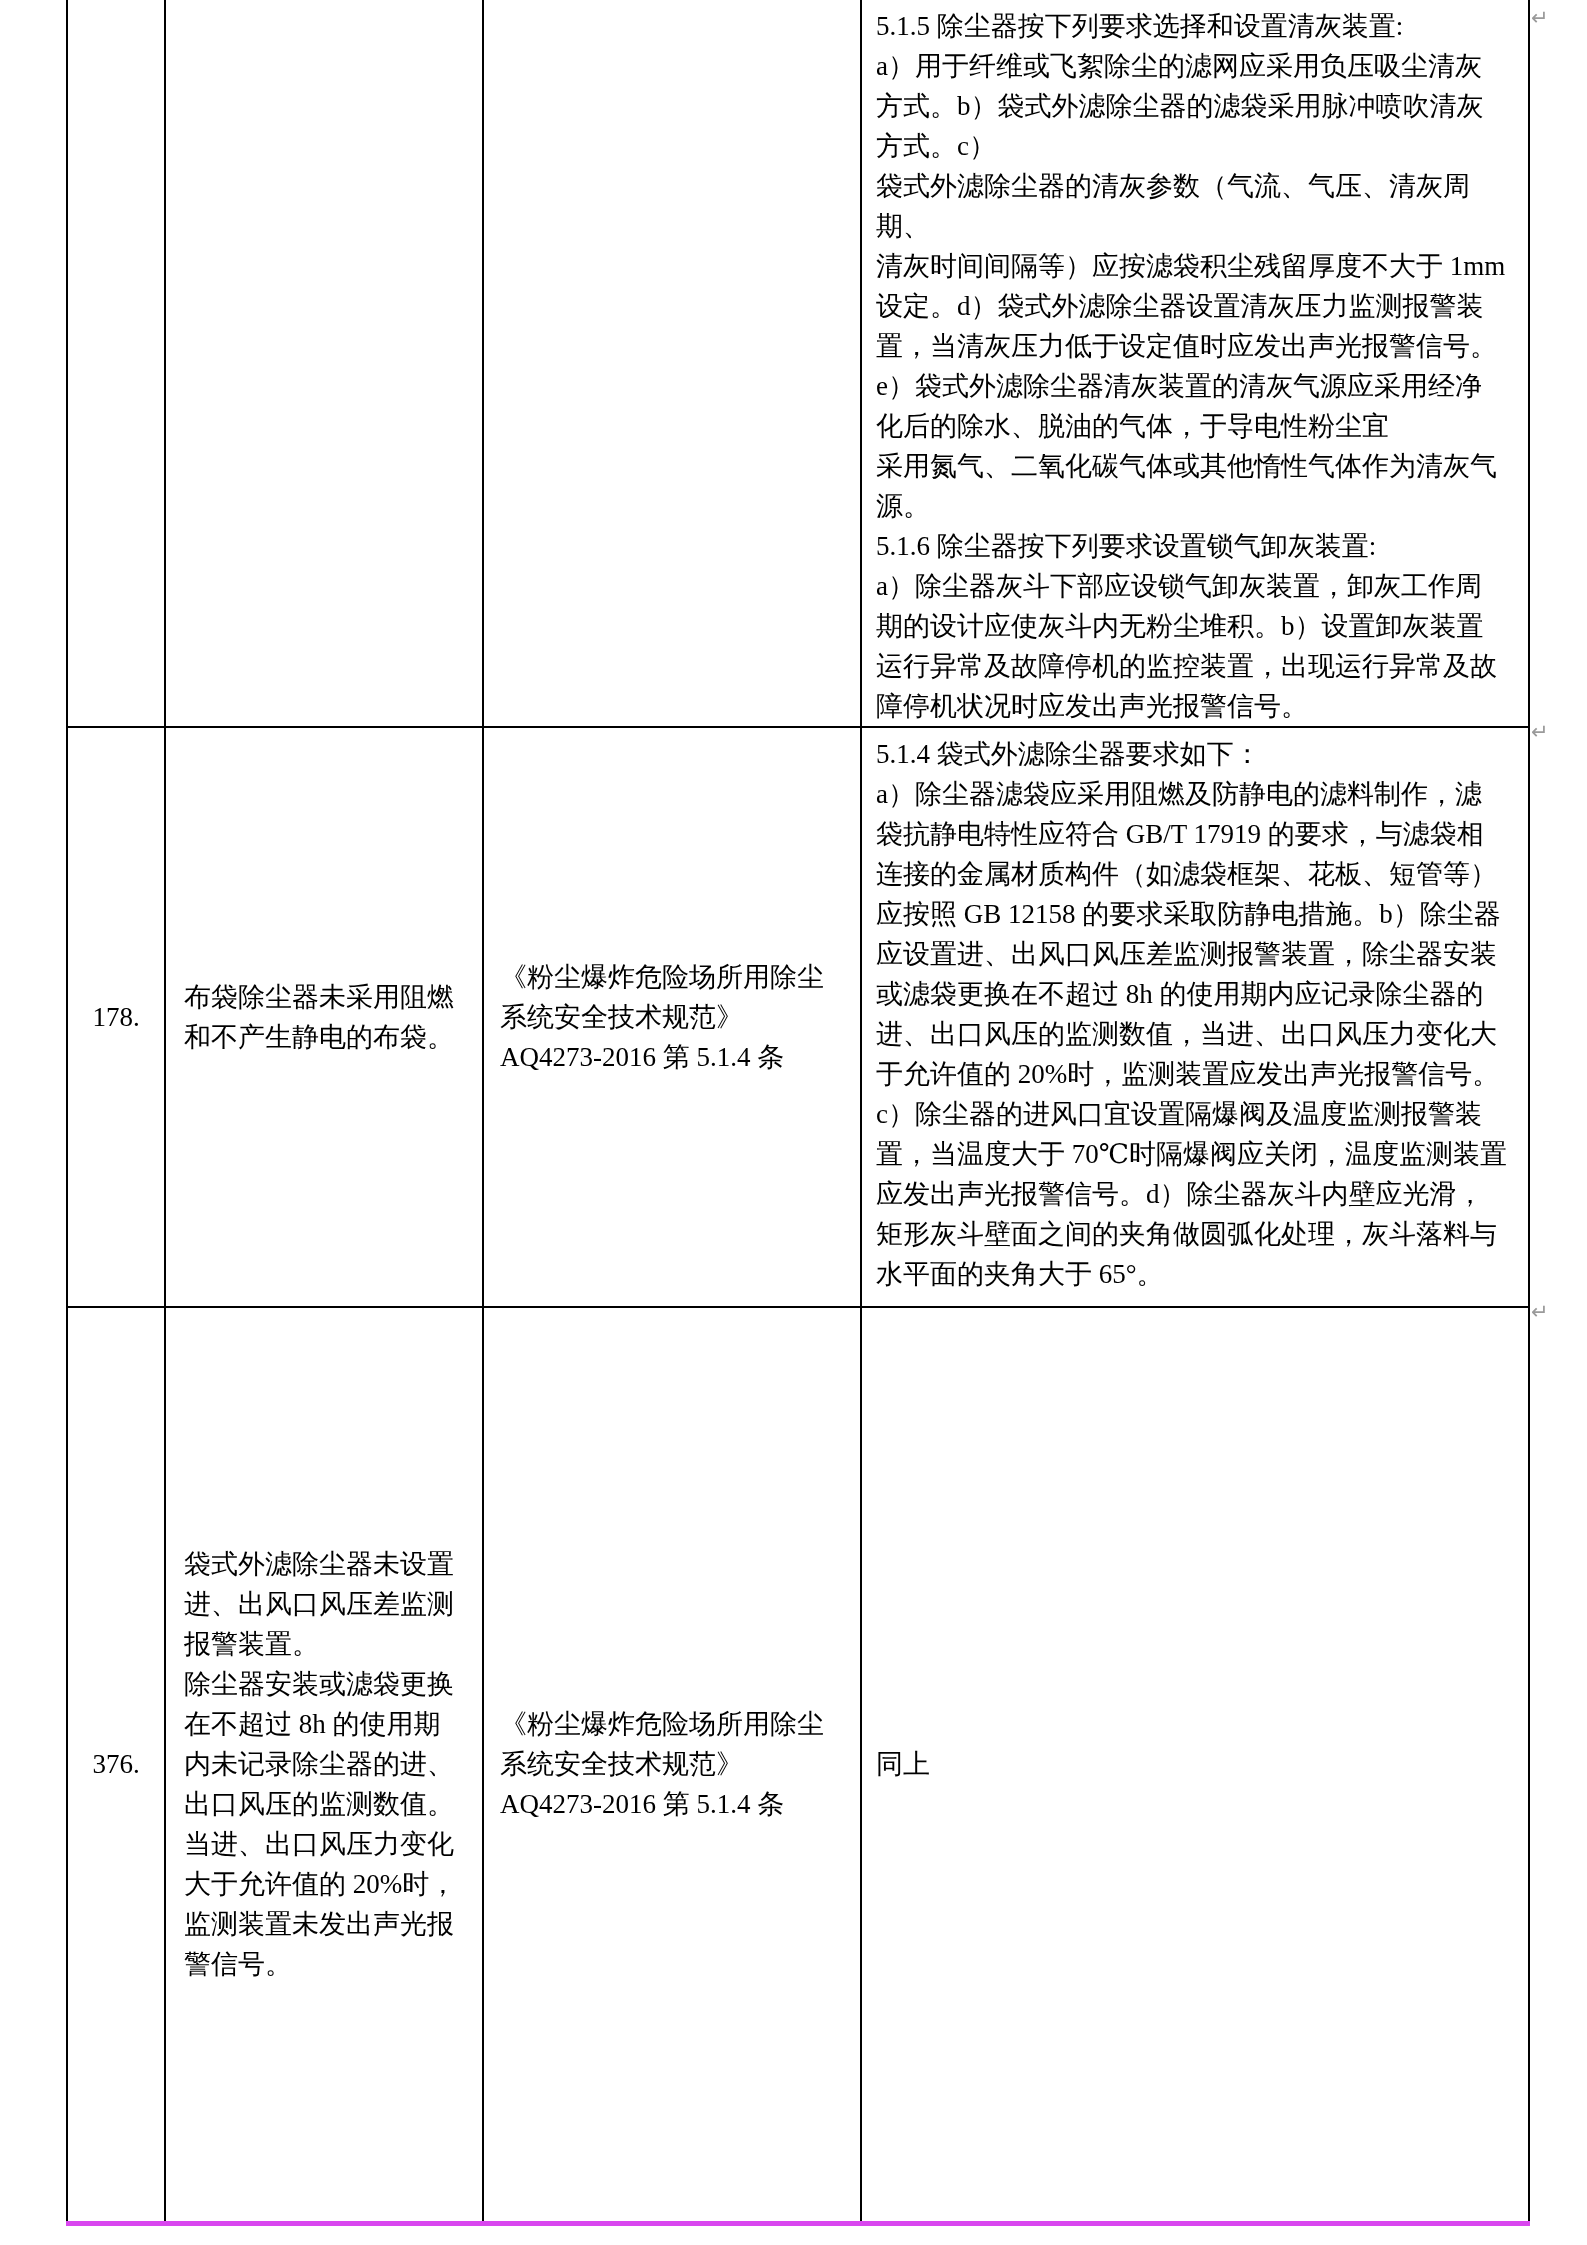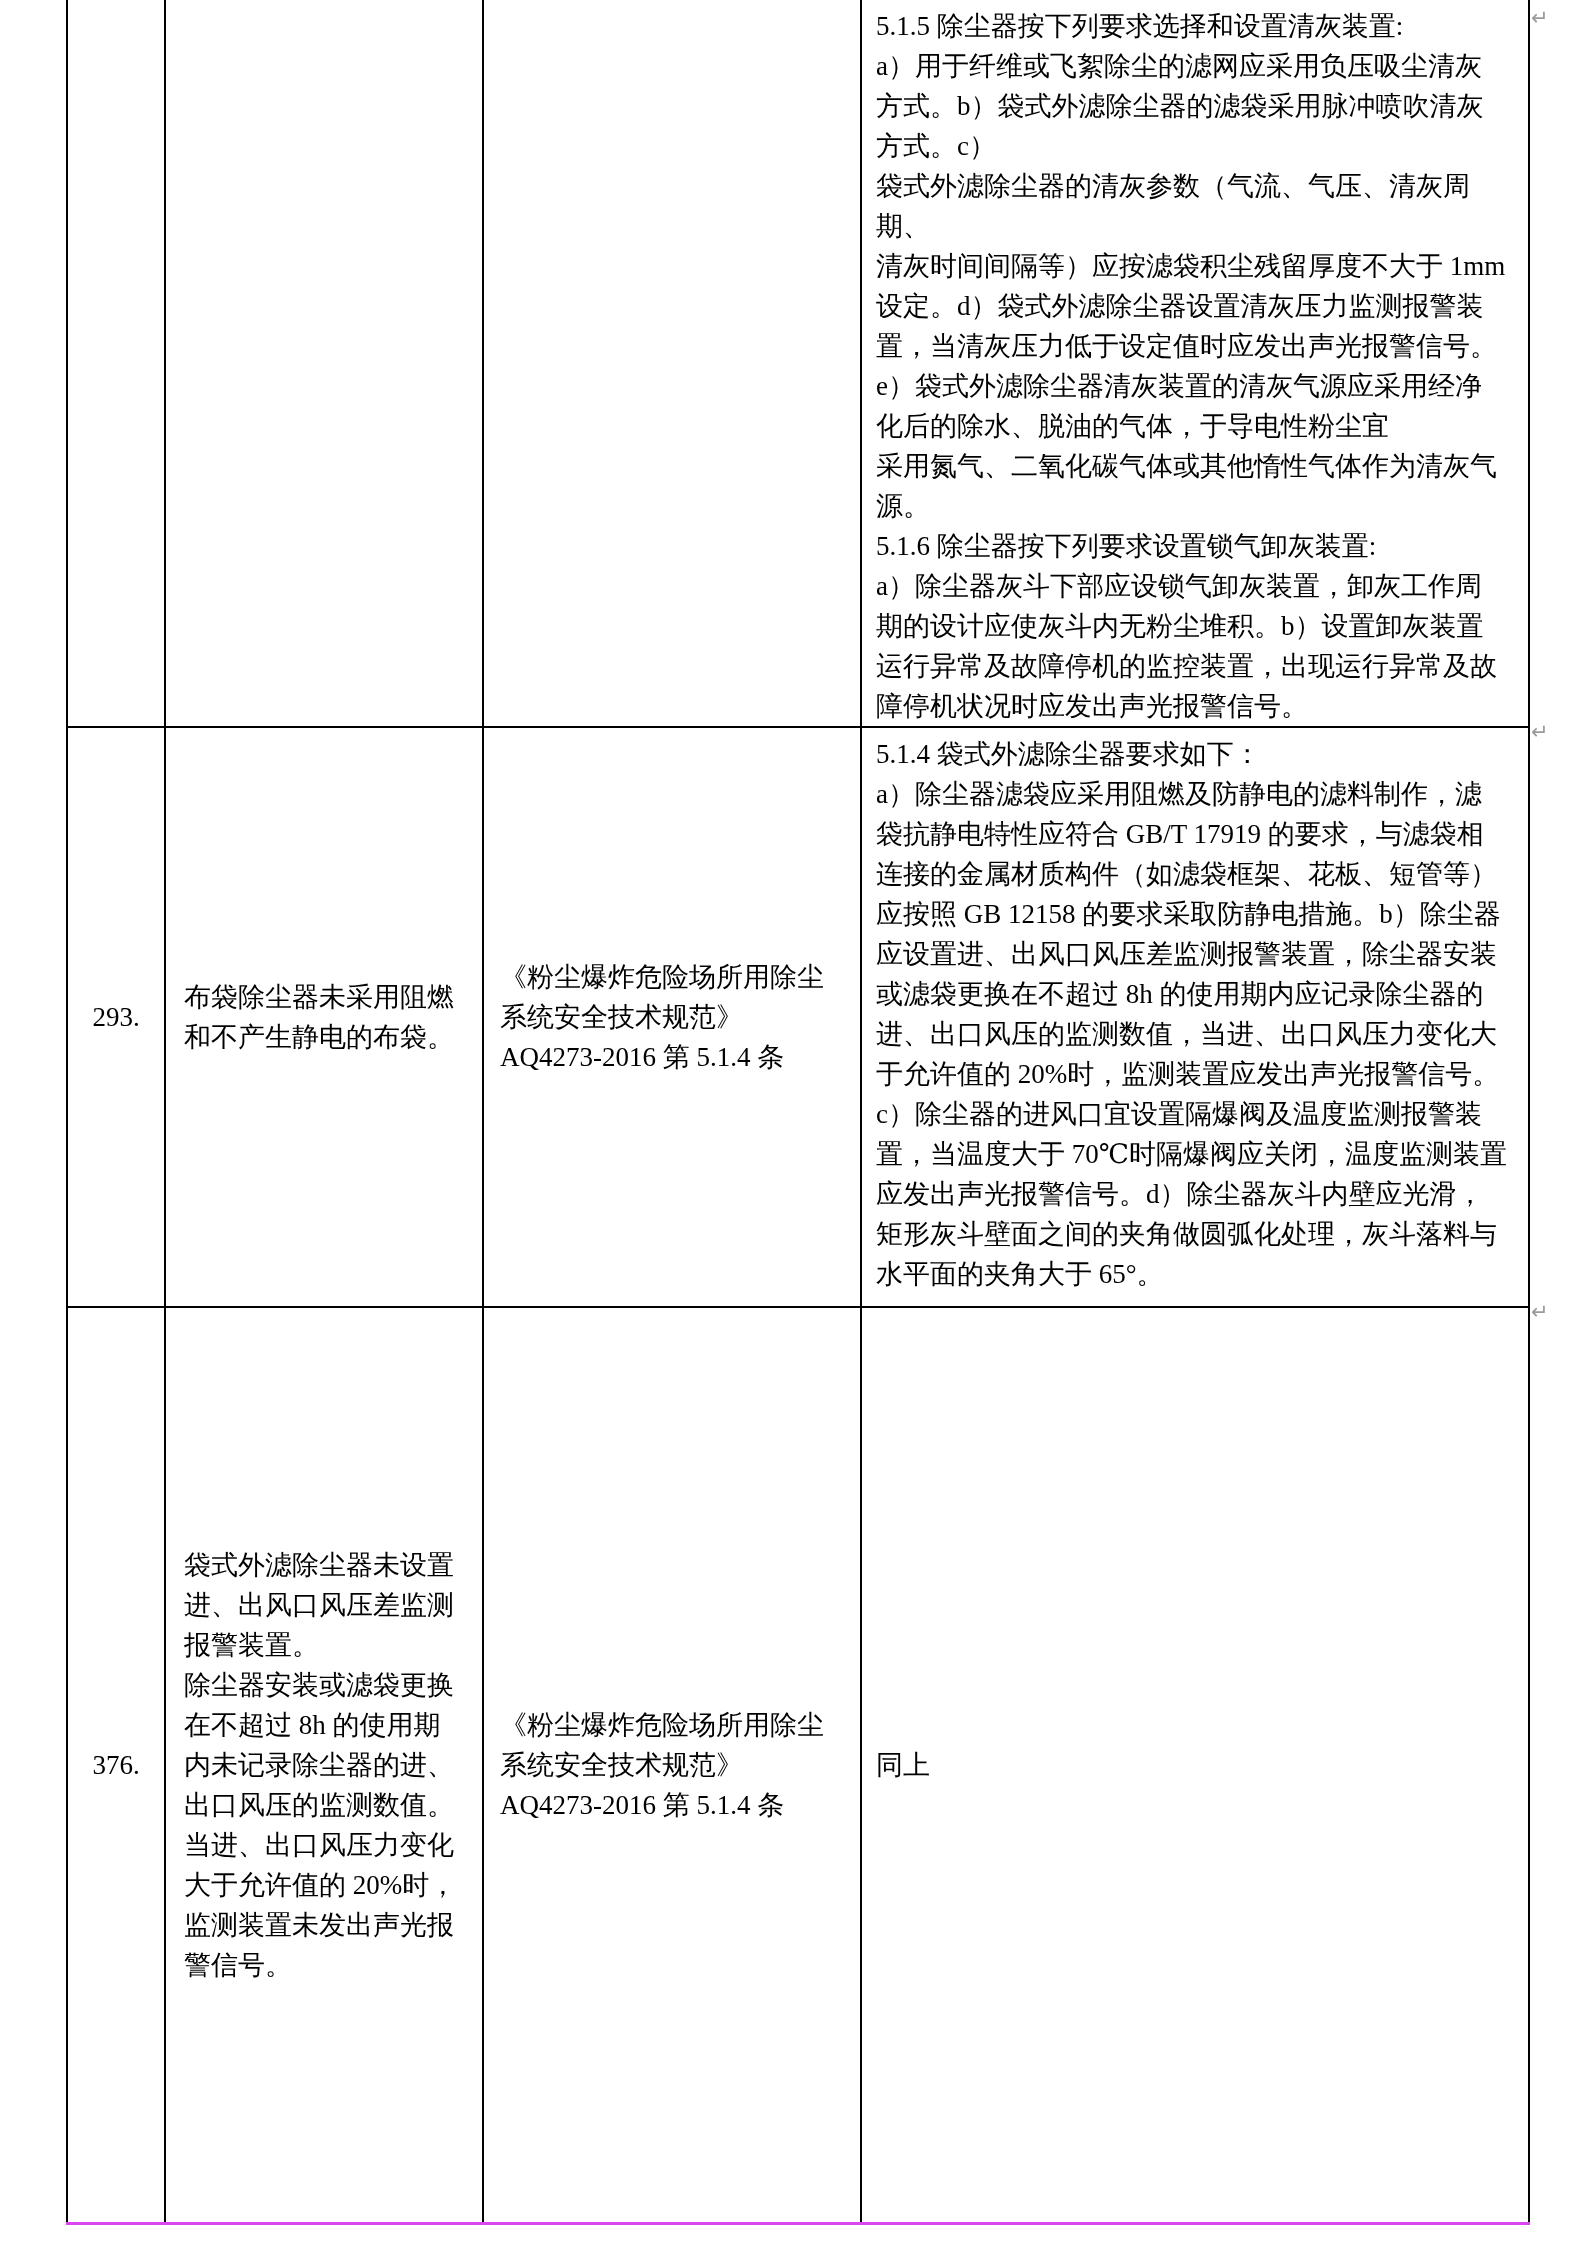--- a/index.html
+++ b/index.html
@@ -26,21 +26,21 @@
     border: 2px solid #000000;
     padding: 0;
     font-size: 27px;
     line-height: 40px;
     white-space: pre-line;
     overflow: hidden;
     box-sizing: border-box;
   }
   .doc-table tr.row-cont td { border-top: none; height: 710px; }
   .doc-table tr.row-204 td { height: 580px; }
-  .doc-table tr.row-205 td { height: 916px; border-bottom: 3px solid #d946ef; }
+  .doc-table tr.row-205 td { height: 916px; border-bottom: 5px solid #d946ef; }
 
   td.cell-number {
     text-align: center;
     vertical-align: middle;
   }
   td.cell-issue {
     vertical-align: middle;
     padding-left: 18px;
     padding-right: 8px;
     border-radius: 12px;
@@ -98,21 +98,21 @@
 化后的除水、脱油的气体，于导电性粉尘宜
 采用氮气、二氧化碳气体或其他惰性气体作为清灰气
 源。
 5.1.6 除尘器按下列要求设置锁气卸灰装置:
 a）除尘器灰斗下部应设锁气卸灰装置，卸灰工作周
 期的设计应使灰斗内无粉尘堆积。b）设置卸灰装置
 运行异常及故障停机的监控装置，出现运行异常及故
 障停机状况时应发出声光报警信号。</td>
     </tr>
     <tr class="row-204">
-      <td class="cell-number">293.</td>
+      <td class="cell-number">178.</td>
       <td class="cell-issue">布袋除尘器未采用阻燃
 和不产生静电的布袋。</td>
       <td class="cell-reference">《粉尘爆炸危险场所用除尘
 系统安全技术规范》
 AQ4273-2016 第 5.1.4 条</td>
       <td class="cell-requirement">5.1.4 袋式外滤除尘器要求如下：
 a）除尘器滤袋应采用阻燃及防静电的滤料制作，滤
 袋抗静电特性应符合 GB/T 17919 的要求，与滤袋相
 连接的金属材质构件（如滤袋框架、花板、短管等）
 应按照 GB 12158 的要求采取防静电措施。b）除尘器

